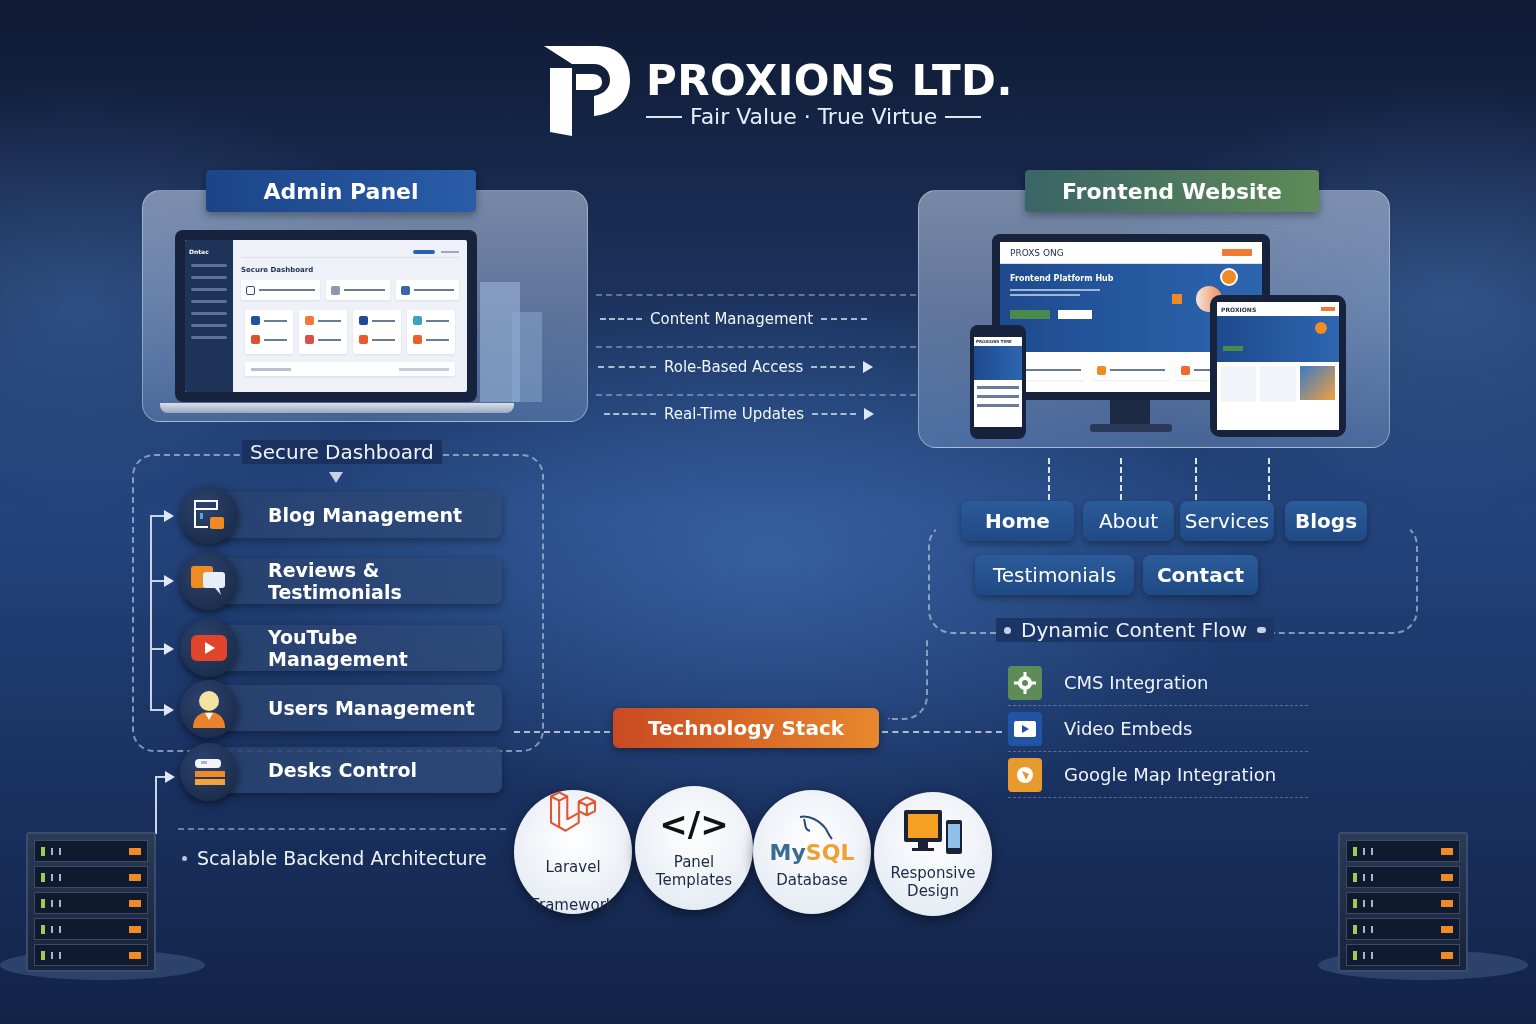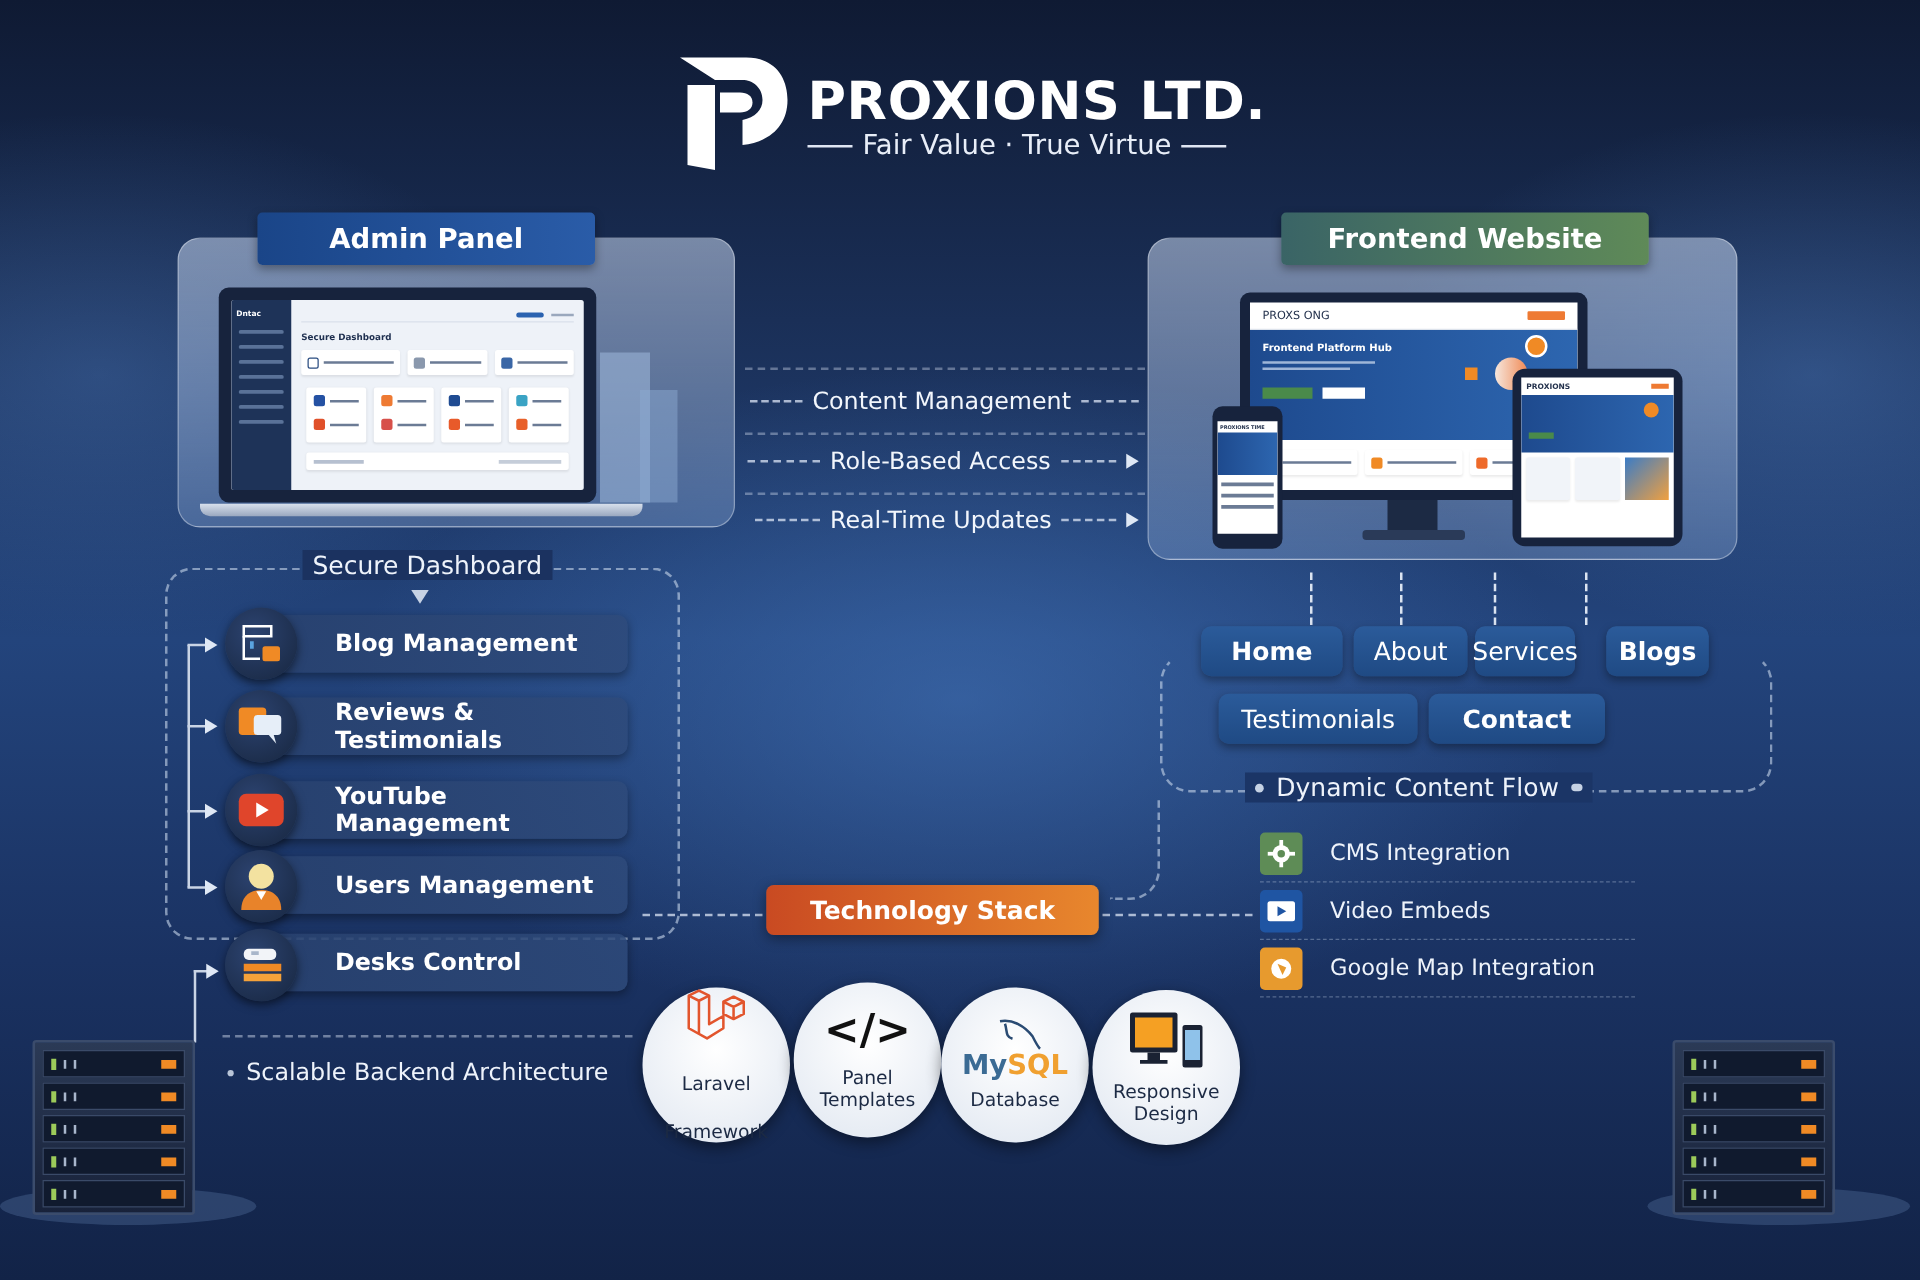--- a/index.html
+++ b/index.html
@@ -39,21 +39,21 @@
   .laptop-inner { background: #eef2f8; width: 100%; height: 100%; border-radius: 2px; display: flex; overflow: hidden; }
   .admin-side { width: 48px; background: #1e3358; padding: 6px 4px; }
   .admin-side .row { height: 3px; background: #5a7298; margin: 9px 2px; border-radius: 2px; }
   .admin-main { flex: 1; padding: 6px 8px; }
   .admin-top { height: 12px; border-bottom: 1px solid #d9e0ea; display: flex; align-items: center; justify-content: flex-end; gap: 6px; }
   .admin-title { font-size: 7px; color: #1e2f4f; margin: 8px 0 6px; font-weight: bold; }
   .card { background: #fff; border-radius: 2px; box-shadow: 0 1px 2px rgba(0,0,0,0.08); }
   .mini-icon { width: 9px; height: 9px; border-radius: 2px; display: inline-block; }
 
   
-  .flow-label { font-size: 19px; color: #f2f6fc; display: flex; align-items: center; gap: 8px; }
+  .flow-label { font-size: 15px; color: #f2f6fc; display: flex; align-items: center; gap: 8px; }
   .dash { border-top: 2px dashed rgba(220,230,245,0.75); height: 0; }
   .arrow-r { width: 0; height: 0; border-top: 6px solid transparent; border-bottom: 6px solid transparent; border-left: 10px solid #dfe8f5; }
 
   
   .feature-row {
     height: 46px; border-radius: 8px;
     background: linear-gradient(90deg, rgba(40,65,110,0.9), rgba(46,74,122,0.85));
     box-shadow: 0 3px 8px rgba(0,0,0,0.35);
     display: flex; align-items: center; padding-left: 78px;
     font-size: 19px; font-weight: bold; color: #fff;
@@ -419,24 +419,24 @@
 
 <div class="abs" style="left:1048px; top:458px; height:42px; border-left:2px dashed #dbe4f1;"></div>
 <div class="abs" style="left:1120px; top:458px; height:42px; border-left:2px dashed #dbe4f1;"></div>
 <div class="abs" style="left:1195px; top:458px; height:42px; border-left:2px dashed #dbe4f1;"></div>
 <div class="abs" style="left:1268px; top:458px; height:42px; border-left:2px dashed #dbe4f1;"></div>
 
 <div class="abs" style="left:928px; top:522px; width:490px; height:112px; border:2px dashed rgba(200,215,235,0.6); border-radius:24px; border-top-color:transparent;"></div>
 
 <div class="abs nav-pill bold" style="left:961px; top:501px; width:113px;">Home</div>
 <div class="abs nav-pill" style="left:1083px; top:501px; width:91px;">About</div>
-<div class="abs nav-pill" style="left:1180px; top:501px; width:80px;">Services</div>
+<div class="abs nav-pill" style="left:1180px; top:501px; width:94px;">Services</div>
 <div class="abs nav-pill bold" style="left:1285px; top:501px; width:82px;">Blogs</div>
 <div class="abs nav-pill" style="left:975px; top:555px; width:159px;">Testimonials</div>
-<div class="abs nav-pill bold" style="left:1143px; top:555px; width:141px;">Contact</div>
+<div class="abs nav-pill bold" style="left:1143px; top:555px; width:115px;">Contact</div>
 
 <div class="abs" style="left:996px; top:618px; font-size:20px; color:#eef3fb; display:flex; align-items:center; gap:10px; background:#1b3566; padding:0 8px;">
   <span style="width:7px;height:7px;border-radius:50%;background:#c6d2e4;"></span>
   <span>Dynamic Content Flow</span>
   <span style="width:9px;height:6px;border-radius:3px;background:#c6d2e4;"></span>
 </div>
 
 <div class="abs" style="left:1008px; top:660px;">
   <div class="integ-row">
     <div class="integ-icon" style="background:#5e8c56;">

